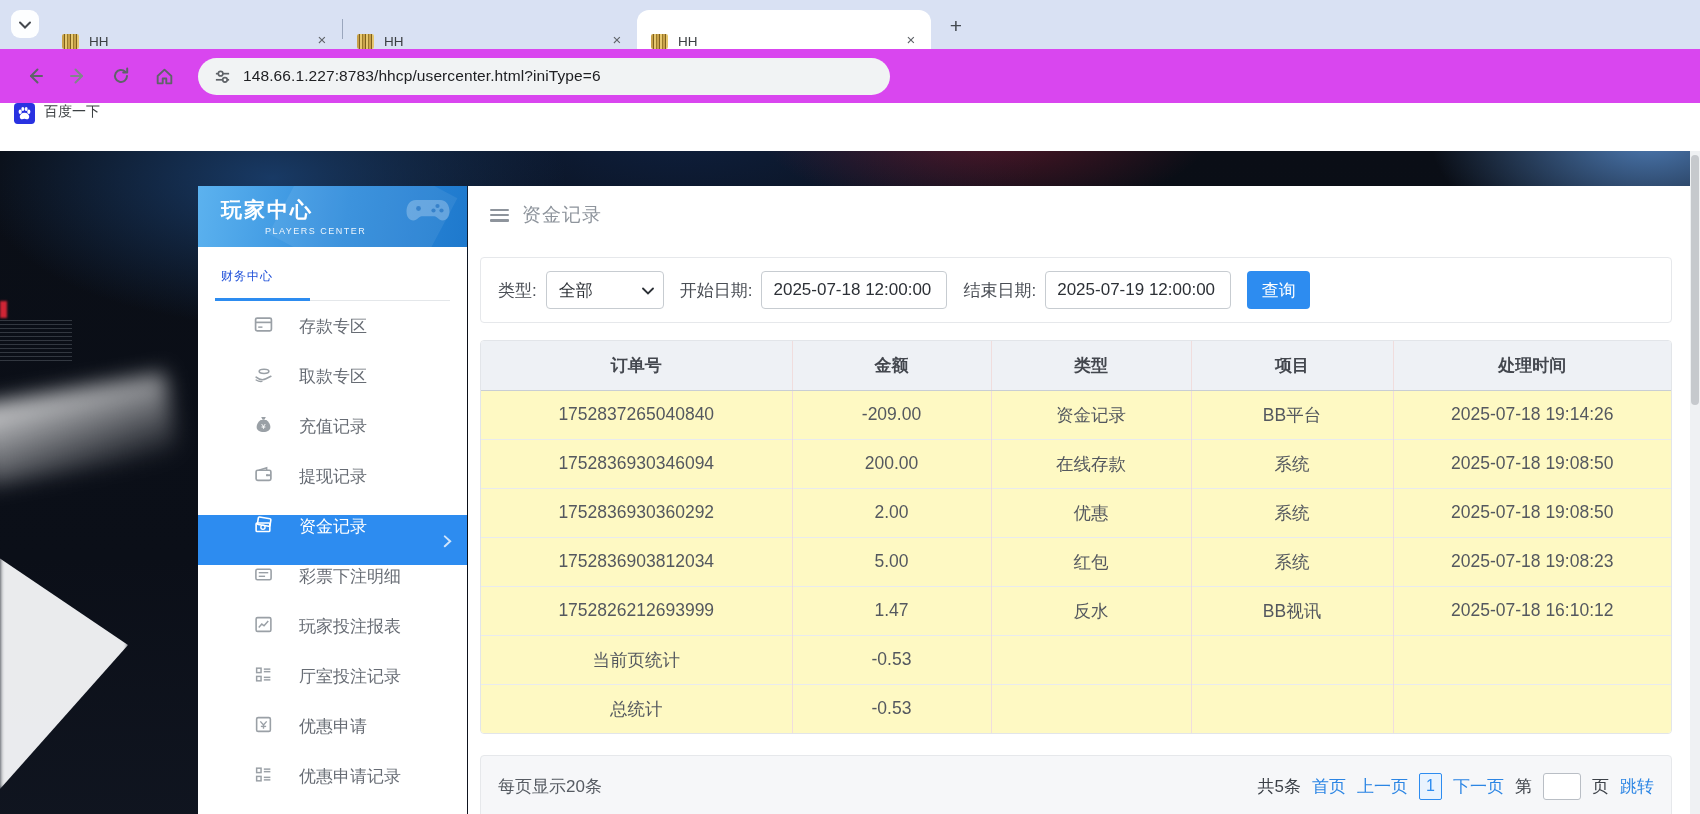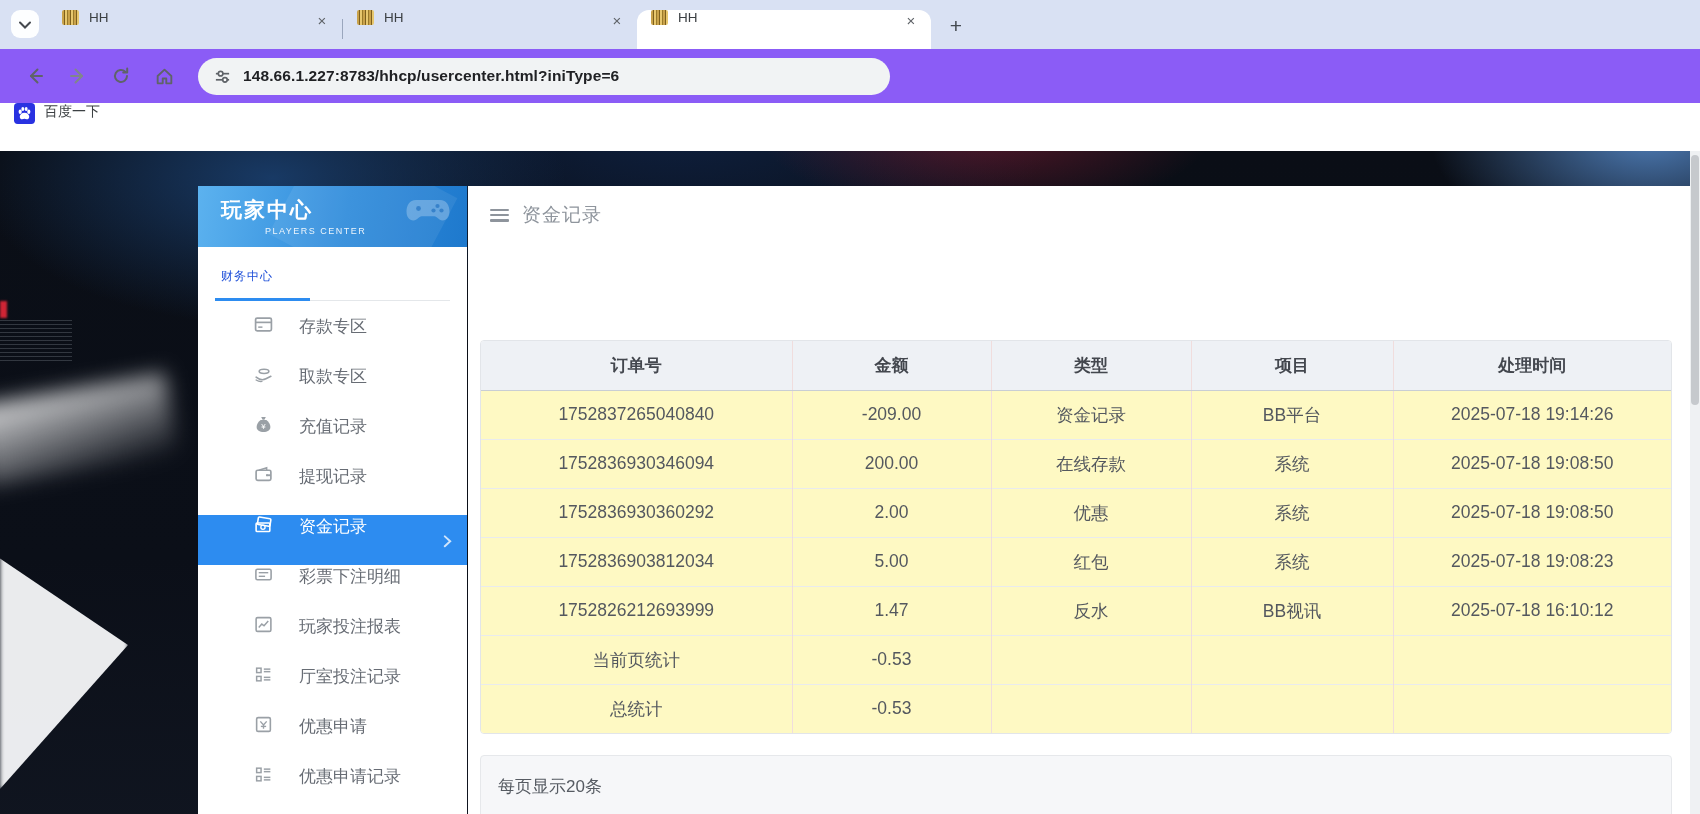--- a/index.html
+++ b/index.html
@@ -4,31 +4,31 @@
 <style>
   * { margin:0; padding:0; box-sizing:border-box; }
   html,body { width:1700px; height:814px; overflow:hidden; background:#fff;
               font-family:"Liberation Sans","DejaVu Sans",sans-serif; }
   .screen { position:relative; width:1700px; height:814px; overflow:hidden; }
 
   
   .tab-bar { position:absolute; left:0; top:0; width:1700px; height:49px; background:#d9e1f3; display:flex; align-items:flex-end; }
   .tab-search-btn { position:absolute; left:11px; top:10px; width:28px; height:28px; background:#fdfeff; border-radius:9px; display:flex; align-items:center; justify-content:center; color:#45494f; cursor:pointer; }
   .tab-strip { display:flex; align-items:flex-end; margin-left:48px; height:49px; }
-  .tab { width:294px; height:39px; display:flex; align-items:flex-start; padding:0 10px 0 14px; color:#3c4043; font-size:13.5px; position:relative; }
+  .tab { width:294px; height:39px; display:flex; align-items:flex-end; padding:0 10px 0 14px; color:#3c4043; font-size:13.5px; position:relative; }
   .tab.active { background:#fff; border-radius:12px 12px 0 0; }
   .tab-sep { width:1px; height:20px; background:#9aa6bd; margin-bottom:10px; }
   .favicon { width:17px; height:15px; border-radius:2px; margin-right:10px; flex:0 0 auto;
              background:repeating-linear-gradient(90deg,#c9a24a 0 2px,#7d5f1d 2px 3px,#e7c76e 3px 5px,#9a7a2a 5px 6px);
              filter:blur(.4px); }
   .tab-label { flex:1; overflow:hidden; white-space:nowrap; }
   .tab-close { width:20px; height:20px; display:flex; align-items:center; justify-content:center; border-radius:50%; color:#5f6368; font-size:15px; cursor:pointer; }
   .new-tab-btn { width:30px; height:30px; margin:0 0 8px 10px; display:flex; align-items:center; justify-content:center; font-size:21px; color:#444a51; border-radius:50%; cursor:pointer; }
 
-  .nav-bar { position:absolute; left:0; top:49px; width:1700px; height:54px; background:#8b5cf6; display:flex; align-items:center; padding-left:18px;font-weight:bold; }
+  .nav-bar { position:absolute; left:0; top:49px; width:1700px; height:54px; background:#d946ef; display:flex; align-items:center; padding-left:18px; }
   .nav-icon { width:34px; height:34px; display:flex; align-items:center; justify-content:center; color:#5f6368; margin-right:9px; cursor:pointer; }
   .nav-icon svg { display:block; }
   .url-pill { margin-left:8px; width:692px; height:37px; background:#f1f3f4; border-radius:19px; display:flex; align-items:center; padding:0 16px; }
   .tune-icon { margin-right:12px; display:flex; }
   .url-text { font-size:15.5px; color:#202124; letter-spacing:.1px; }
 
   .bookmark-bar { position:absolute; left:0; top:103px; width:1700px; height:48px; background:#fff; display:flex; align-items:flex-start; padding-left:14px; }
   .baidu-icon { width:21px; height:21px; margin-right:9px; display:flex; }
   .bookmark-label { font-size:14px; color:#3c4043; }
 
@@ -342,20 +342,34 @@
     <div class="main">
       <div class="main-header">
         <div class="hamburger">
             <span></span>
             <span></span>
             <span></span>
           </div>
         <div class="main-title">资金记录</div>
       </div>
 
+      <div class="filter-box">
+        <span class="f-label">类型:</span>
+        <div class="f-select">
+          <span class="sel-text">全部</span>
+          <span><svg width="12" height="8" viewBox="0 0 12 8">
+                <path d="M1 1.5l5 5 5-5" fill="none" stroke="#2c3036" stroke-width="1.8" stroke-linecap="round"></path>
+              </svg></span>
+        </div>
+        <span class="f-label">开始日期:</span>
+        <input class="f-input" value="2025-07-18 12:00:00" style="">
+        <span class="f-label">结束日期:</span>
+        <input class="f-input" value="2025-07-19 12:00:00" style="">
+        <button class="search-btn">查询</button>
+      </div>
 
       <div class="table-wrap">
         <table class="data">
           <colgroup>
               <col style="width: 311px;">
               <col style="width: 199px;">
               <col style="width: 200px;">
               <col style="width: 202px;">
               <col style="width: 278px;">
             </colgroup>
@@ -417,20 +431,31 @@
                 <td></td>
                 <td></td>
                 <td></td>
               </tr>
             </tbody>
         </table>
       </div>
 
       <div class="footer-bar">
         <div class="page-size">每页显示20条</div>
+        <div class="pager">
+          <span class="pg-text">共5条</span>
+          <span class="pg-link">首页</span>
+          <span class="pg-link">上一页</span>
+          <span class="pg-current">1</span>
+          <span class="pg-link">下一页</span>
+          <span class="pg-text">第</span>
+          <input class="pg-input" value="" style="">
+          <span class="pg-text">页</span>
+          <span class="pg-link">跳转</span>
+        </div>
       </div>
     </div>
 
     <div class="page-scrollbar">
       <div class="page-scroll-thumb"></div>
     </div>
   </div>
 </div>
 
 </body></html>

